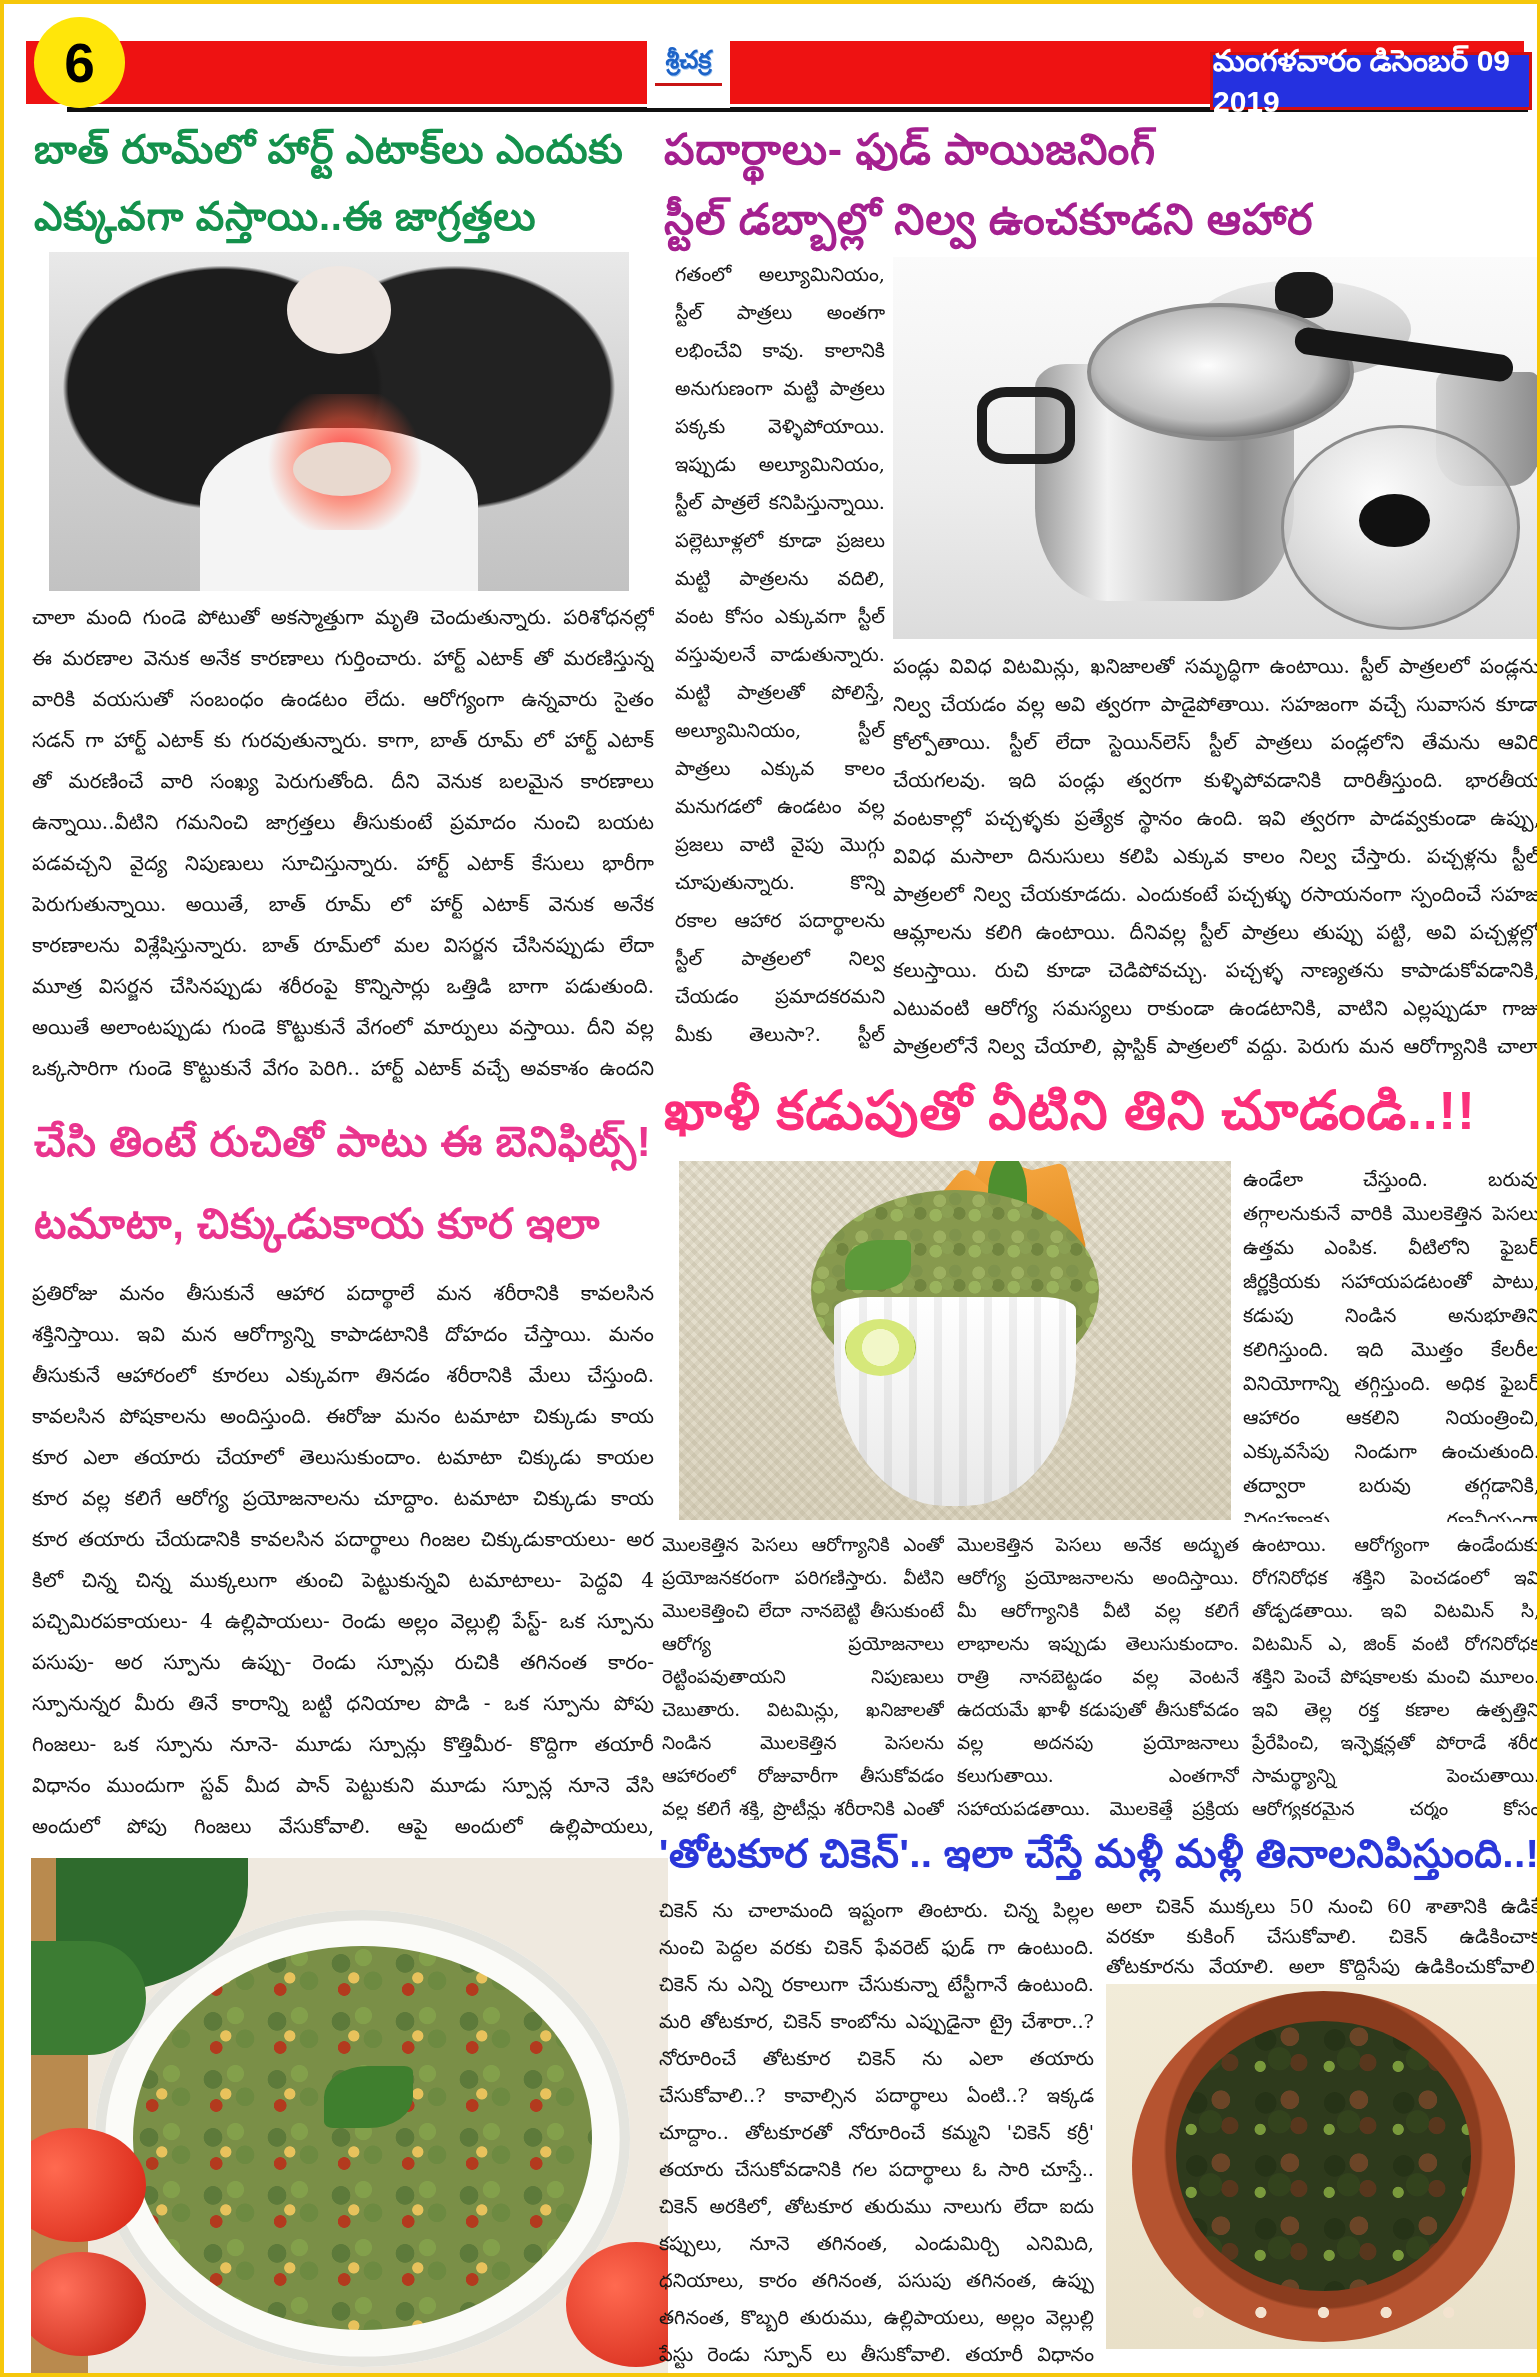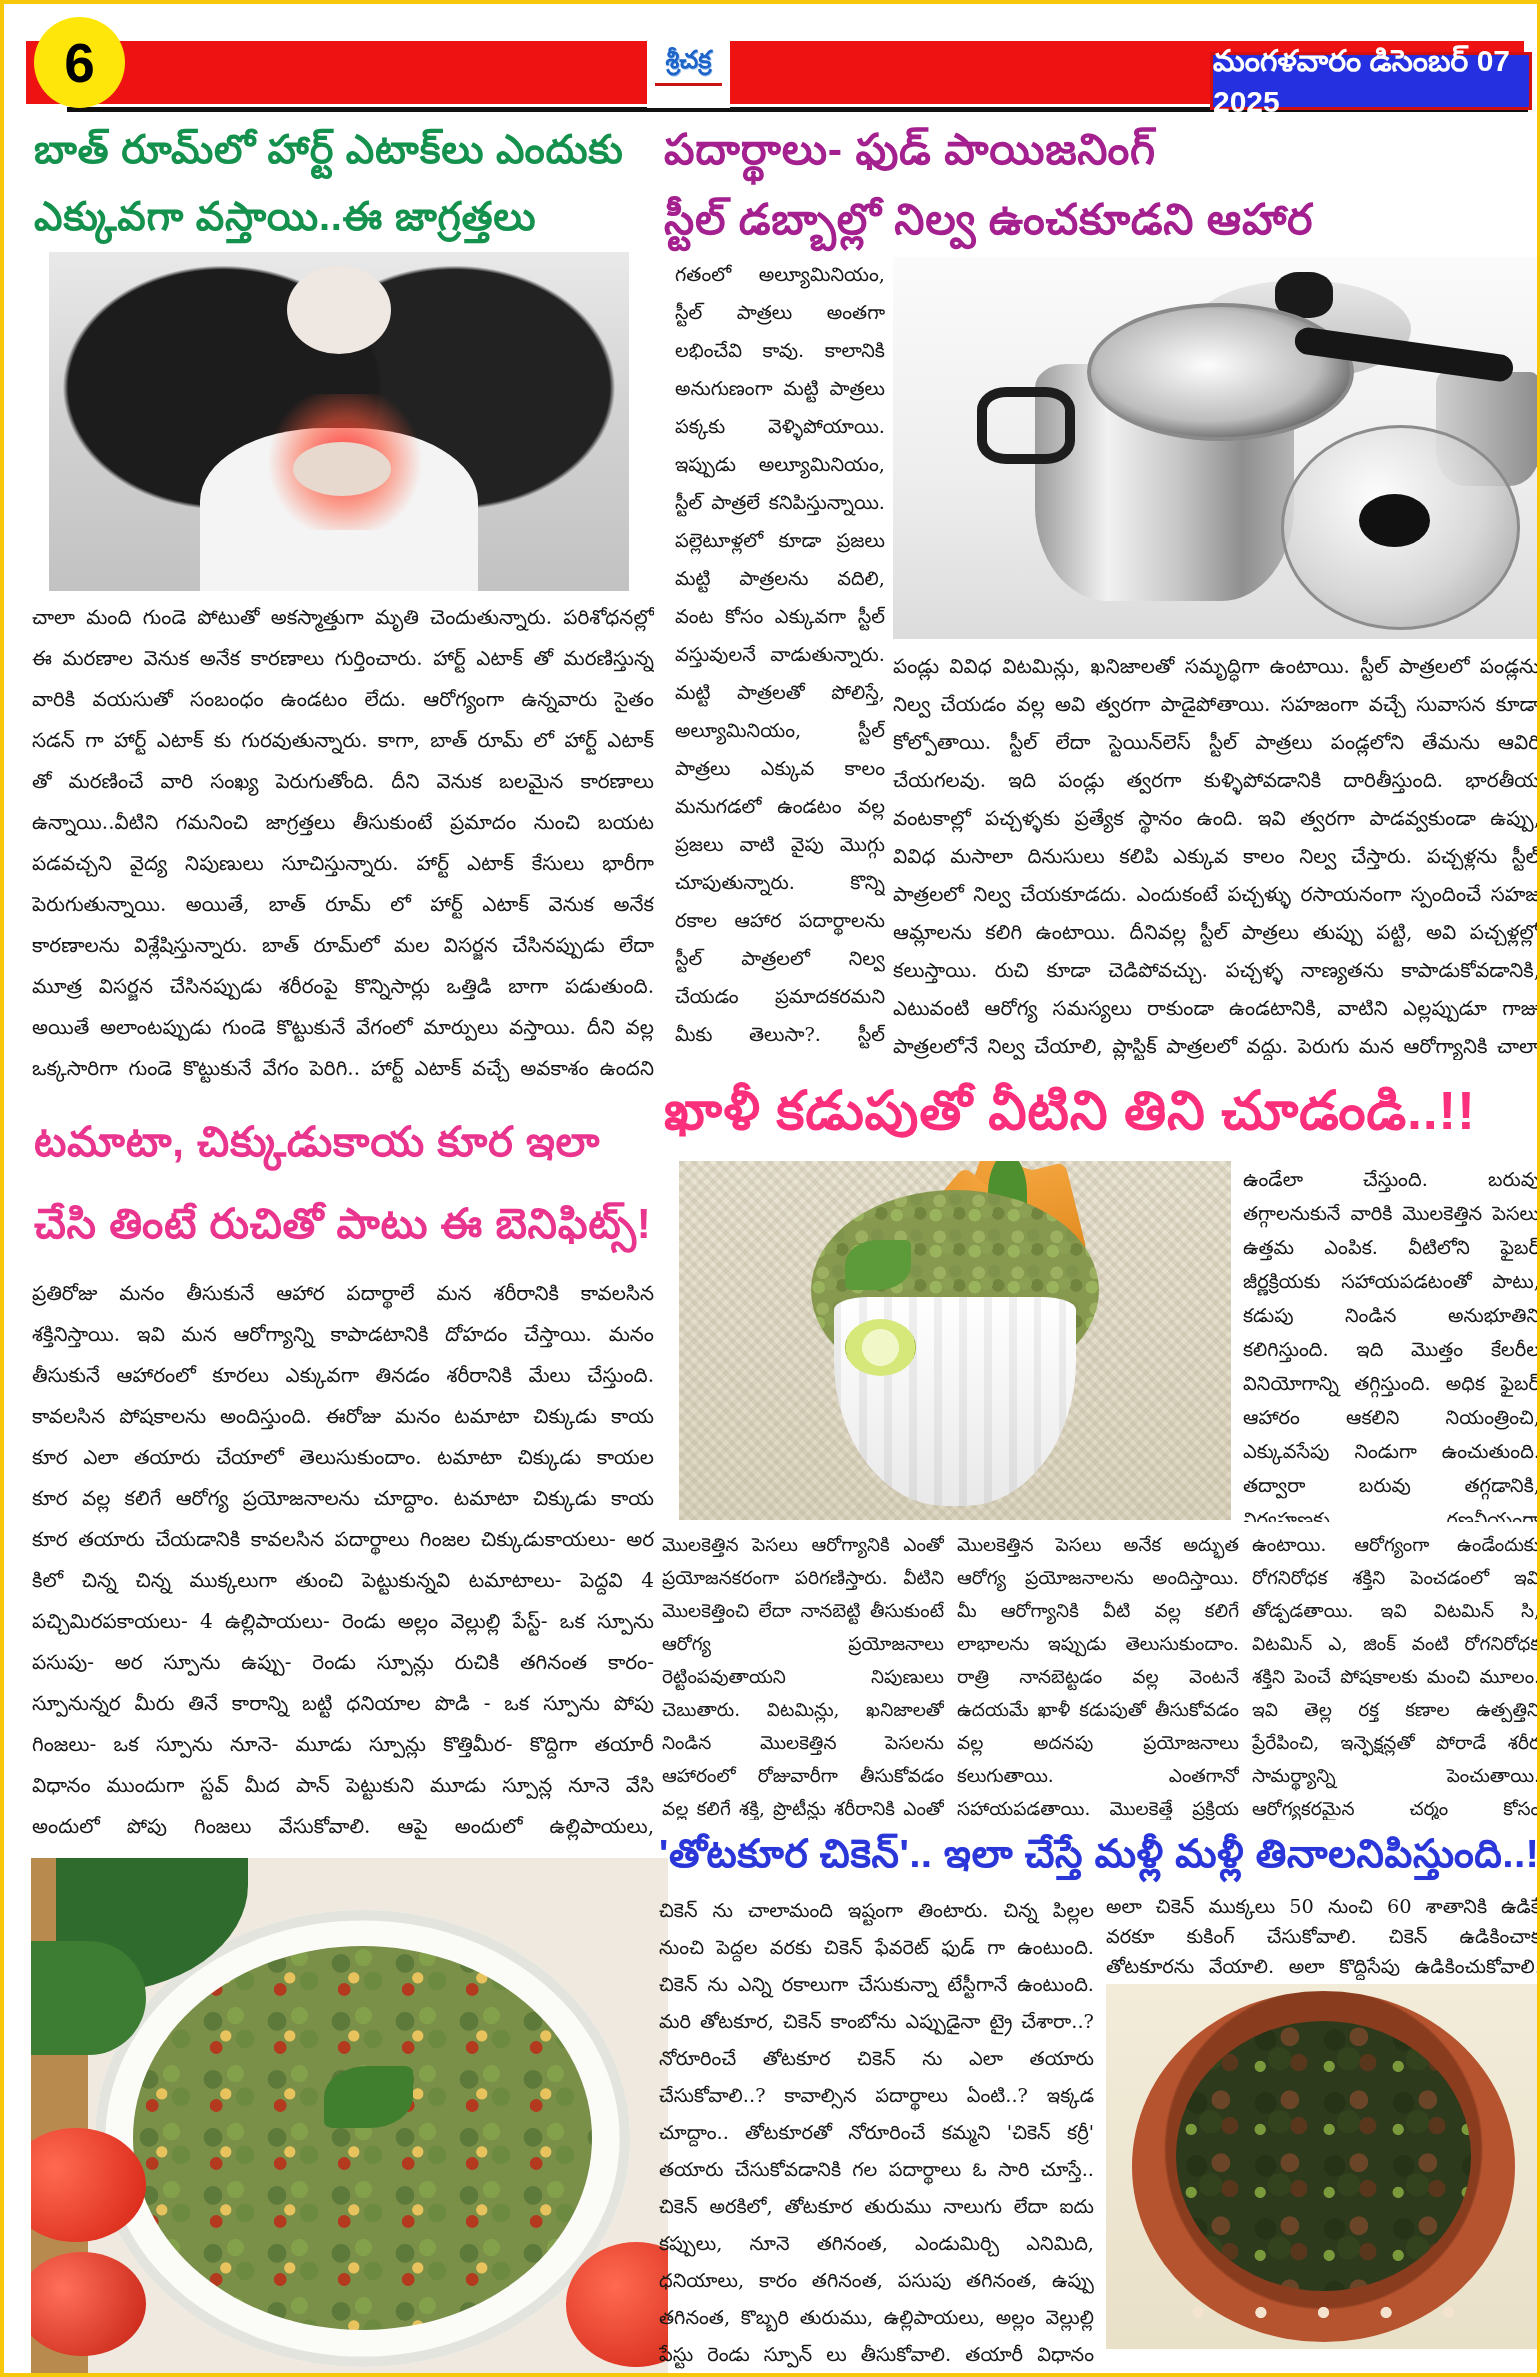--- a/index.html
+++ b/index.html
@@ -118,21 +118,21 @@
   <div id="band" class="abs" style="left:22.4px;top:37px;width:1498px;height:63px;"></div>
   <div id="band-rule" class="abs" style="left:63px;top:103px;width:1461px;height:4.5px;"></div>
   <div id="page-badge" class="abs" style="left:30px;top:13.4px;width:91px;height:91px;">
     <span>6</span>
   </div>
   <div id="logo-box" class="abs" style="left:643px;top:19.4px;width:83px;height:85px;">
     <span class="brand">శ్రీచక్ర</span>
     <span class="brand-rule"></span>
   </div>
   <div id="date-box" class="abs" style="left:1206px;top:48px;width:316px;height:52px;">
-    <span>మంగళవారం డిసెంబర్ 07 2025</span>
+    <span>మంగళవారం డిసెంబర్ 09 2019</span>
   </div>
 
   <div class="abs headline hl-green" style="left:30px;top:112px;width:619px;height:134px;font-size:40px;line-height:67px;">
     <div>బాత్ రూమ్‌లో హార్ట్ ఎటాక్‌లు ఎందుకు</div>
     <div>ఎక్కువగా వస్తాయి..ఈ జాగ్రత్తలు అవసరం..!!</div>
   </div>
   <div id="photo-heart" class="abs photo" style="left:45px;top:248px;width:580px;height:339px;">
     <div class="ph-inner hair" style="width:100%;height:100%;left:0;top:0;"></div>
     <div class="ph-inner face"></div>
     <div class="ph-inner shirt"></div>
@@ -171,22 +171,22 @@
     <div class="ph-inner cup"></div>
     <div class="ph-inner coriander"></div>
     <div class="ph-inner lime"></div>
   </div>
   <div class="abs body-text" style="left:1239px;top:1159px;width:297px;height:359px;font-size:19.4px;line-height:34px;word-spacing:2.2px;">ఉండేలా చేస్తుంది. బరువు తగ్గాలనుకునే వారికి మొలకెత్తిన పెసలు ఉత్తమ ఎంపిక. వీటిలోని ఫైబర్ జీర్ణక్రియకు సహాయపడటంతో పాటు, కడుపు నిండిన అనుభూతిని కలిగిస్తుంది. ఇది మొత్తం కేలరీల వినియోగాన్ని తగ్గిస్తుంది. అధిక ఫైబర్ ఆహారం ఆకలిని నియంత్రించి, ఎక్కువసేపు నిండుగా ఉంచుతుంది. తద్వారా బరువు తగ్గడానికి, నిర్వహణకు గణనీయంగా సహాయపడుతుంది. ఇవి యాంటీఆక్సిడెంట్లు, పొటాషియం, మెగ్నీషియం వంటి పోషకాలను కలిగి ఉంటాయి. ఈ పోషకాలు రక్తపోటును నియంత్రించి, కొలెస్ట్రాల్ స్థాయిలను నియంత్రించడంలో సహాయపడతాయి. మొలకెత్తిన పెసలు రక్తంలో చక్కెర స్థాయిలను నియంత్రించడంలో సహాయపడతాయి. వీటి తక్కువ గ్లైసెమిక్ ఇండెక్స్ (ఎఐ), అధిక ఫైబర్ తీసుకోవడం కారణం. ఇవి తక్కువ హై గ్లైసెమిక్ ఇండెక్స్‌తో ఆహారం మారిపోగా నియంత్రించడంలో, ఇన్సులిన్ నిరోధకతను మెరుగుపరచడంలో సహాయపడతాయి. ఇది డయాబెటిస్ నిర్వహణలో ఎంతో ప్రయోజనకరం.</div>
   <div class="abs body-text" style="left:658px;top:1524px;width:282px;height:292px;font-size:18.6px;line-height:33px;word-spacing:2.2px;">మొలకెత్తిన పెసలు ఆరోగ్యానికి ఎంతో ప్రయోజనకరంగా పరిగణిస్తారు. వీటిని మొలకెత్తించి లేదా నానబెట్టి తీసుకుంటే ఆరోగ్య ప్రయోజనాలు రెట్టింపవుతాయని నిపుణులు చెబుతారు. విటమిన్లు, ఖనిజాలతో నిండిన మొలకెత్తిన పెసలను ఆహారంలో రోజువారీగా తీసుకోవడం వల్ల కలిగే శక్తి, ప్రొటీన్లు శరీరానికి ఎంతో మేలు చేస్తాయి. ఇవి విటమిన్లు, ఖనిజాలు, యాంటీఆక్సిడెంట్లతో పుష్కలంగా ఉంటాయి. మరిన్ని కచ్చితంగా ఆరోగ్యం విటమిన్ సి, విటమిన్ కె, ఫోలేట్, ఐరన్ వంటి పోషకాలను అందిస్తాయి.</div>
   <div class="abs body-text" style="left:953px;top:1524px;width:282px;height:292px;font-size:18.6px;line-height:33px;word-spacing:2.2px;">మొలకెత్తిన పెసలు అనేక అద్భుత ఆరోగ్య ప్రయోజనాలను అందిస్తాయి. మీ ఆరోగ్యానికి వీటి వల్ల కలిగే లాభాలను ఇప్పుడు తెలుసుకుందాం. రాత్రి నానబెట్టడం వల్ల వెంటనే ఉదయమే ఖాళీ కడుపుతో తీసుకోవడం వల్ల అదనపు ప్రయోజనాలు కలుగుతాయి. ఎంతగానో సహాయపడతాయి. మొలకెత్తే ప్రక్రియ సంక్లిష్ట కార్బోహైడ్రేట్లు, ప్రోటీన్లను విచ్ఛిన్నం చేస్తుంది. శరీరం వాటిని సులభంగా జీర్ణం చేసుకుంటుంది. ఇది పొట్ట ఉబ్బరం, గ్యాస్‌ను తగ్గించి పోషకాలను మెరుగ్గా గ్రహించేలా ప్రోత్సహిస్తుంది. మొలకెత్తిన పెసలను రోజువారీగా తీసుకుంటే రోగనిరోధక శక్తిని పెంచుతుంది.</div>
   <div class="abs body-text" style="left:1248px;top:1524px;width:288px;height:292px;font-size:18.6px;line-height:33px;word-spacing:2.2px;">ఉంటాయి. ఆరోగ్యంగా ఉండేందుకు రోగనిరోధక శక్తిని పెంచడంలో ఇవి తోడ్పడతాయి. ఇవి విటమిన్ సి, విటమిన్ ఎ, జింక్ వంటి రోగనిరోధక శక్తిని పెంచే పోషకాలకు మంచి మూలం. ఇవి తెల్ల రక్త కణాల ఉత్పత్తిని ప్రేరేపించి, ఇన్ఫెక్షన్లతో పోరాడే శరీర సామర్థ్యాన్ని పెంచుతాయి. ఆరోగ్యకరమైన చర్మం కోసం యాంటీఆక్సిడెంట్లు, విటమిన్లు ఉపయోగపడతాయి. కాలానుగుణ జలుబు, ఫ్లూ వంటి వ్యాధుల నుంచి రక్షణ కల్పించడంలో ఎంతో సహాయపడతాయి.</div>
 
   <div class="abs headline hl-pink" style="left:30px;top:1097px;width:619px;height:166px;font-size:42px;line-height:82px;">
+    <div>చేసి తింటే రుచితో పాటు ఈ బెనిఫిట్స్!</div>
     <div>టమాటా, చిక్కుడుకాయ కూర ఇలా</div>
-    <div>చేసి తింటే రుచితో పాటు ఈ బెనిఫిట్స్!</div>
   </div>
   <div class="abs body-text" style="left:28px;top:1269px;width:622px;height:579px;font-size:20px;line-height:41px;">ప్రతిరోజు మనం తీసుకునే ఆహార పదార్థాలే మన శరీరానికి కావలసిన శక్తినిస్తాయి. ఇవి మన ఆరోగ్యాన్ని కాపాడటానికి దోహదం చేస్తాయి. మనం తీసుకునే ఆహారంలో కూరలు ఎక్కువగా తినడం శరీరానికి మేలు చేస్తుంది. కావలసిన పోషకాలను అందిస్తుంది. ఈరోజు మనం టమాటా చిక్కుడు కాయ కూర ఎలా తయారు చేయాలో తెలుసుకుందాం. టమాటా చిక్కుడు కాయల కూర వల్ల కలిగే ఆరోగ్య ప్రయోజనాలను చూద్దాం. టమాటా చిక్కుడు కాయ కూర తయారు చేయడానికి కావలసిన పదార్థాలు గింజల చిక్కుడుకాయలు- అర కిలో చిన్న చిన్న ముక్కలుగా తుంచి పెట్టుకున్నవి టమాటాలు- పెద్దవి 4 పచ్చిమిరపకాయలు- 4 ఉల్లిపాయలు- రెండు అల్లం వెల్లుల్లి పేస్ట్- ఒక స్పూను పసుపు- అర స్పూను ఉప్పు- రెండు స్పూన్లు రుచికి తగినంత కారం- స్పూనున్నర మీరు తినే కారాన్ని బట్టి ధనియాల పొడి - ఒక స్పూను పోపు గింజలు- ఒక స్పూను నూనె- మూడు స్పూన్లు కొత్తిమీర- కొద్దిగా తయారీ విధానం ముందుగా స్టవ్ మీద పాన్ పెట్టుకుని మూడు స్పూన్ల నూనె వేసి అందులో పోపు గింజలు వేసుకోవాలి. ఆపై అందులో ఉల్లిపాయలు, పచ్చిమిరపకాయలు ముక్కలు వేసి కొద్దిగా మగ్గనివ్వాలి. ఆపై అందులో అల్లం వెల్లుల్లి గడ్డ పేస్ట్ ఒక స్పూన్ వేసి పచ్చివాసన పోయేవరకు ఫ్రై చేయాలి. ఆపై తుంచి పెట్టుకున్న గింజల చిక్కుడుకాయల ముక్కలు అందులో వేసి బాగా కలుపుకోవాలి. ఆపై మూతపెట్టి చిక్కుడుకాయలను మగ్గనివ్వాలి. ఇలా వండుకుంటే కూర బాగుంటుంది ఆ తర్వాత అందులో చిన్నగా కట్ చేసి పెట్టుకున్న టమాటా ముక్కలను కూడా యాడ్ చేసి కొద్దిసేపు మగ్గనివ్వాలి. తర్వాత హాఫ్ స్పూన్ పసుపు, రెండు స్పూన్ల ఉప్పు, ఒకటిన్నర స్పూను కారం వేసి బాగా కలుపుకొని మూతపెట్టి సిమ్లో పెట్టి బాగా ఉడికించుకోవాలి. టమాటాలో ఉన్న నీరంతా ఊరి చిక్కుడుకాయ ముక్కలు అంతా మెత్తగా ఉడుకుతాయి. ఒకవేళ టమాటాలో నీరు ఊరక పోతే కొద్దిగా వాటర్ యాడ్ చేసుకోవాలి. చిక్కుడుకాయలు బాగా ఉడికిందని నిర్ధారించుకున్న తర్వాత అందులో ఒక స్పూను ధనియాల పొడి వేసుకోవాలి. ఆపై ఒక రెండు నిమిషాలు ఉడికించిన తర్వాత దించుకునే ముందు కొత్తిమీరతో గార్నిష్ చేసుకోవాలి. ఈ చిక్కుడుకాయ, టమాటా కూర వేడి వేడి అన్నంలో నెయ్యి వేసుకుని తింటే చాలా రుచిగా ఉంటుంది. చిక్కుడుకాయలో ఎక్కువ ఫైబర్ ఉండటం వల్ల జీర్ణక్రియకు ఎంతో మేలు చేస్తుంది. విటమిన్ సి, యాంటీ ఆక్సిడెంట్లు ఉండటం వల్ల గుండె ఆరోగ్యానికి దోహదం చేస్తుంది. చిక్కుడుకాయలో ఎక్కువ ఫైబర్ ఉంది. బీపీ, షుగర్ నియంత్రణలో కూడా ఇది సహాయపడుతుంది.</div>
   <div id="photo-curry" class="abs photo" style="left:27px;top:1854px;width:637px;height:519px;">
     <div class="ph-inner dish"></div>
     <div class="ph-inner mix"></div>
     <div class="ph-inner garnish"></div>
     <div class="ph-inner leaf1"></div>
     <div class="ph-inner leaf2"></div>
     <div class="ph-inner tom1"></div>
     <div class="ph-inner tom2"></div>

